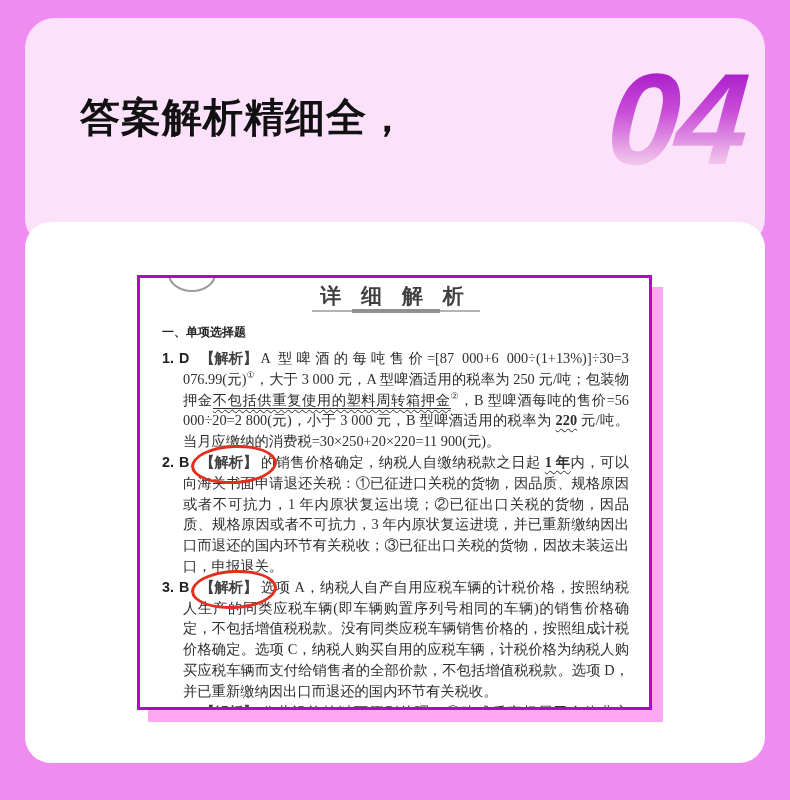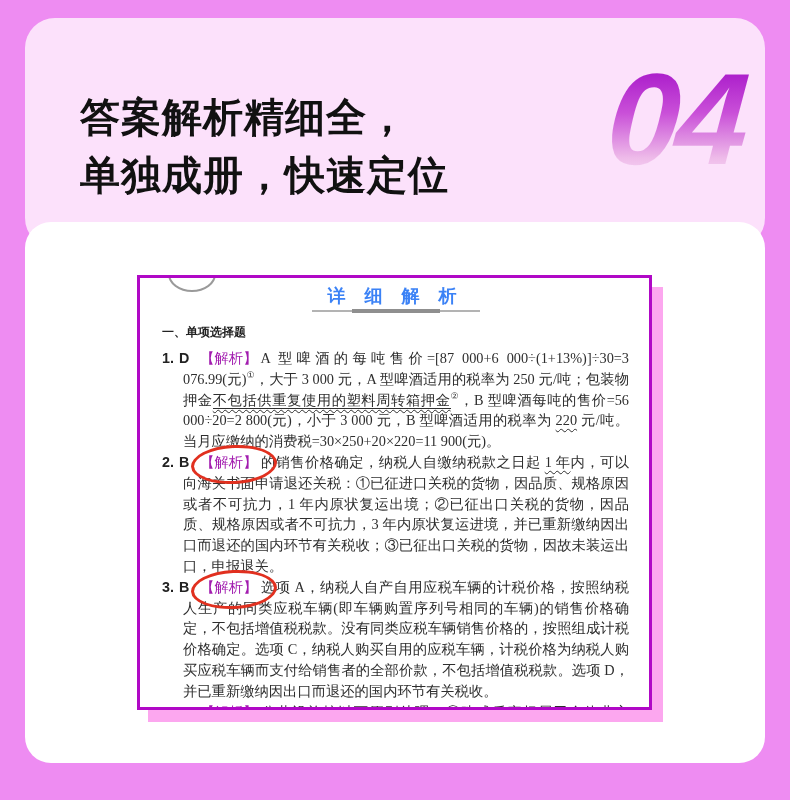--- a/index.html
+++ b/index.html
@@ -49,68 +49,67 @@
     font-family:"Liberation Serif",serif;color:#2e2e2e;
   }
   .doc-inner{padding:8px 20px 0 22px;}
 
   .doc-circle{
     position:absolute;left:28px;top:-22px;width:44px;height:32px;
     border:2px solid #9a9a9a;border-radius:50%;
   }
 
   .doc-title{
-    text-align:center;font-weight:bold;font-size:18px;line-height:20px;
-    letter-spacing:7px;color:#3b82f6;
+    text-align:center;font-weight:bold;font-size:21px;line-height:20px;
+    letter-spacing:7px;color:#404040;
     font-family:"Liberation Sans",sans-serif;
   }
   .doc-rule{position:relative;width:168px;height:2px;background:#b3b3b3;margin:4px auto 9px auto;}
   .doc-rule-thick{
     position:absolute;left:50%;top:-1px;transform:translateX(-50%);
     width:88px;height:4px;background:#8f8f8f;
   }
 
   .doc-section{
     font-weight:bold;font-size:12px;line-height:22px;margin:2px 0 5px 0;color:#222;
     font-family:"Liberation Sans",sans-serif;
   }
 
   .items{font-size:14.3px;line-height:20.8px;text-align:justify;}
   .item{padding-left:21px;text-indent:-21px;}
   .num,.ans{font-weight:bold;font-family:"Liberation Sans",sans-serif;color:#222;}
   .num{margin-right:5px;}
   .ans{margin-right:11px;}
-  .jx{font-weight:normal;font-family:"Liberation Sans",sans-serif;color:#a21caf;margin-right:3px;}
+  .jx{font-weight:bold;font-family:"Liberation Sans",sans-serif;color:#404040;margin-right:3px;}
   .jx-wrap{position:relative;text-indent:0;display:inline-block;}
   .ring{
     position:absolute;left:-9px;top:-7px;width:80px;height:33px;
     border:3px solid var(--red,#e1301f);border-radius:50%;
     transform:rotate(-3deg);pointer-events:none;
   }
   .seg-wavy{
     text-decoration-line:underline;text-decoration-style:wavy;
-    text-decoration-thickness:1px;text-underline-offset:3px;
+    text-decoration-thickness:1px;text-underline-offset:3px;font-weight:bold;
   }
   .seg-emph{
     text-decoration-line:underline;text-decoration-style:wavy;
     text-decoration-thickness:1px;text-underline-offset:4px;
     border-bottom:1px solid #2e2e2e;
     margin-top:47px;
   }
   .seg-sup{vertical-align:super;font-size:9px;line-height:0;}
 </style>
 </head>
 <body>
 
 <div class="stage">
 
   <div class="panel">
     <div class="headline">
       <div>答案解析精细全，</div>
-      <div>单独成册，快速定位</div>
     </div>
     <div class="big-number">04</div>
   </div>
 
   <div class="card">
     <div class="doc-shadow"></div>
 
     <div class="doc">
       <div class="doc-circle"></div>
       <div class="doc-inner">

